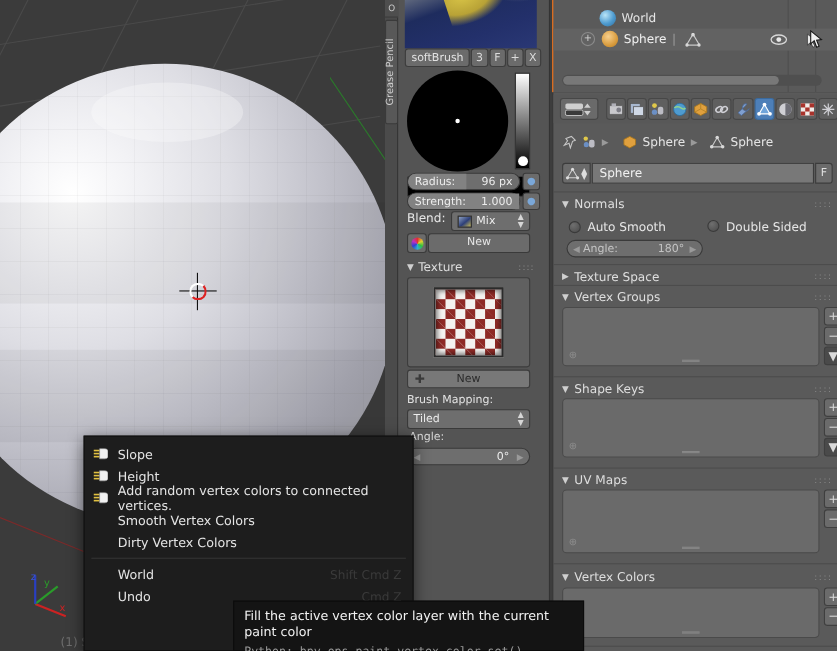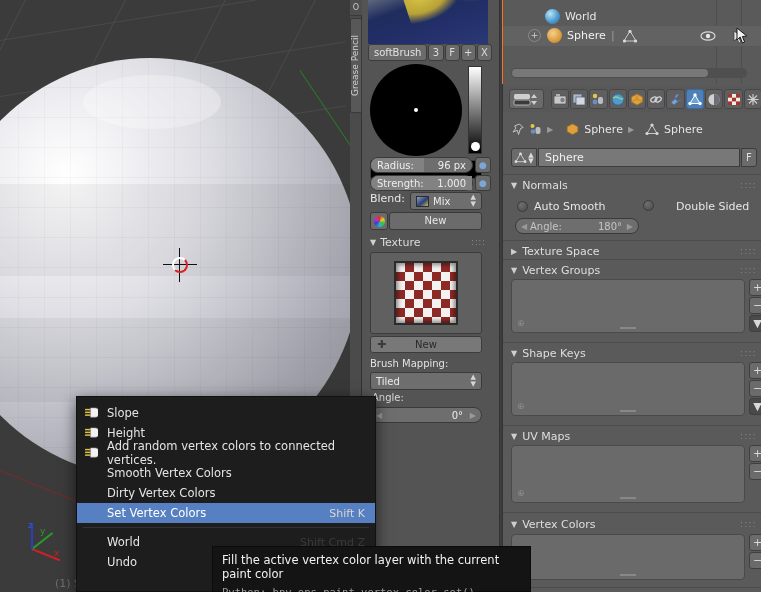--- a/index.html
+++ b/index.html
@@ -631,21 +631,21 @@
     <div class="divider" style="top:90px;"></div>
     <div class="sec-hdr" style="top:92px;">
       <span class="tri">▼</span>
       <span>Normals</span>
       <span class="dots2">::::</span>
     </div>
     <div style="position:absolute;left:14px;top:116px;display:flex;align-items:center;gap:6px;">
       <span class="radio"></span>
       <span>Auto Smooth</span>
     </div>
-    <div style="position:absolute;left:140px;top:116px;display:flex;align-items:flex-start;gap:22px;">
+    <div style="position:absolute;left:140px;top:116px;display:flex;align-items:flex-start;gap:6px;">
       <span class="radio"></span>
       <span>Double Sided</span>
     </div>
     <div class="num-field" style="position:absolute;left:12px;top:134px;width:124px;color:#c4c4c4;">
       <span style="position:absolute;left:5px;font-size:8px;color:#9a9a9a;">◀</span>
       <span style="margin-left:8px;">Angle:</span>
       <span style="margin-right:10px;">180°</span>
       <span style="position:absolute;right:5px;font-size:8px;color:#9a9a9a;">▶</span>
     </div>
 
@@ -738,24 +738,20 @@
         <path d="M6,1 L11,1 A4.5,5 0 0 1 11,11 L6,11 Z" fill="#f2f2f2" stroke="#9a9a9a" stroke-width=".6"></path>
       </svg>
       <span>Add random vertex colors to connected vertices.</span>
     </div>
     <div class="mi">
       <span>Smooth Vertex Colors</span>
     </div>
     <div class="mi">
       <span>Dirty Vertex Colors</span>
     </div>
-    <div class="mi sel">
-      <span>Set Vertex Colors</span>
-      <span class="short">Shift K</span>
-    </div>
     <div class="msep"></div>
     <div class="mi">
       <span>World</span>
       <span class="short" style="color:#3a3a3a;">Shift Cmd Z</span>
     </div>
     <div class="mi">
       <span>Undo</span>
       <span class="short" style="color:#3a3a3a;">Cmd Z</span>
     </div>
   </div>

